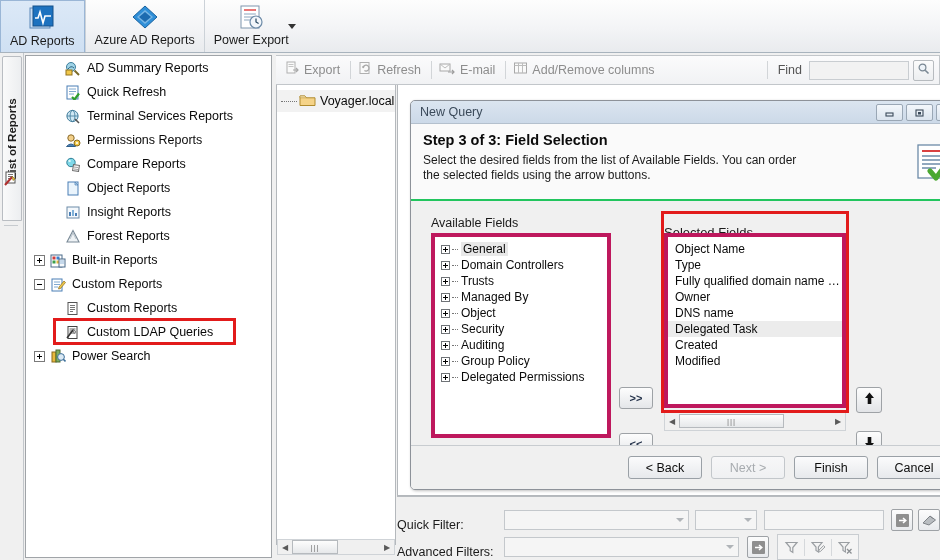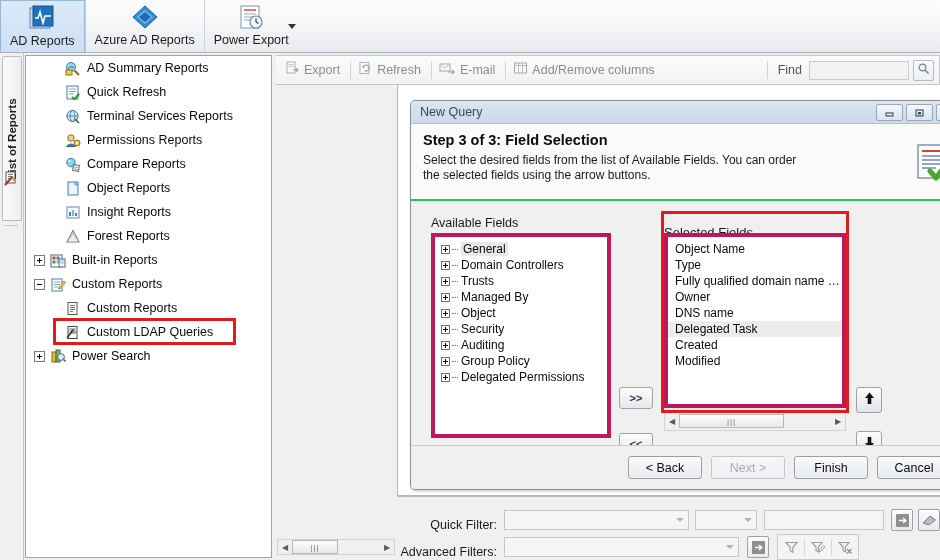--- a/index.html
+++ b/index.html
@@ -260,21 +260,21 @@
     background: linear-gradient(to bottom,#f7f7f8,#eff0f2); }
 
   
   .filter-bar {
     position: absolute; left: 397px; top: 496px; width: 543px; height: 64px;
     background: #f0f0f0; border-top: 1px solid #b7bbbf;
   }
   .filter-row { position: absolute; display: flex; align-items: center; }
   .filter-row.r1 { left: 0; top: 11px; }
   .filter-row.r2 { left: 0; top: 37px; }
-  .f-label { width: 107px; text-align: right; padding-right: 7px; font-size: 12.5px; color: #1a1a1a; margin-top: 10px; }
+  .f-label { width: 107px; text-align: left; padding-right: 7px; font-size: 12.5px; color: #1a1a1a; margin-top: 10px; }
   .combo {
     height: 20px; background: #f5f5f5; border: 1px solid #c4c8cc;
     display: flex; align-items: center; justify-content: flex-end;
     padding-right: 4px;
   }
   .combo .carat {
     width: 0; height: 0; border-left: 4px solid transparent; border-right: 4px solid transparent;
     border-top: 4px solid #b0b4b8;
   }
   .plain-input { height: 20px; background: #f5f5f5; border: 1px solid #c4c8cc; }
@@ -590,20 +590,32 @@
     <div class="tb-find-btn">
       <span>
         <svg width="13" height="13" viewBox="0 0 13 13">
           <circle cx="5.5" cy="5.5" r="3.4" fill="#eef3f8" stroke="#7a8894" stroke-width="1.2"></circle>
           <path d="M8.2,8.2 L11.5,11.5" stroke="#7a8894" stroke-width="1.6"></path>
         </svg>
       </span>
     </div>
   </div>
 
+  <div class="domain-panel">
+    <div class="domain-row">
+      <span class="domain-dots"></span>
+      <span>
+        <svg width="17" height="14" viewBox="0 0 17 14">
+          <path d="M1,3 L6,3 L7.5,4.8 L16,4.8 L16,12.5 L1,12.5 z" fill="#f5d388" stroke="#b08b2e"></path>
+          <path d="M1,3 L6,3 L7.5,4.8 L1,4.8 z" fill="#fae8bc" stroke="#b08b2e" stroke-width="0.6"></path>
+        </svg>
+      </span>
+      <span class="domain-label">Voyager.local</span>
+    </div>
+  </div>
 
   <div class="hscroll" style="left:277px; top:539px; width:118px;">
     <span class="arrow">◀</span>
     <span class="track">
       <span class="thumb" style="width:46px;">|||</span>
     </span>
     <span class="arrow">▶</span>
   </div>
 
   <div class="content-area"></div>

